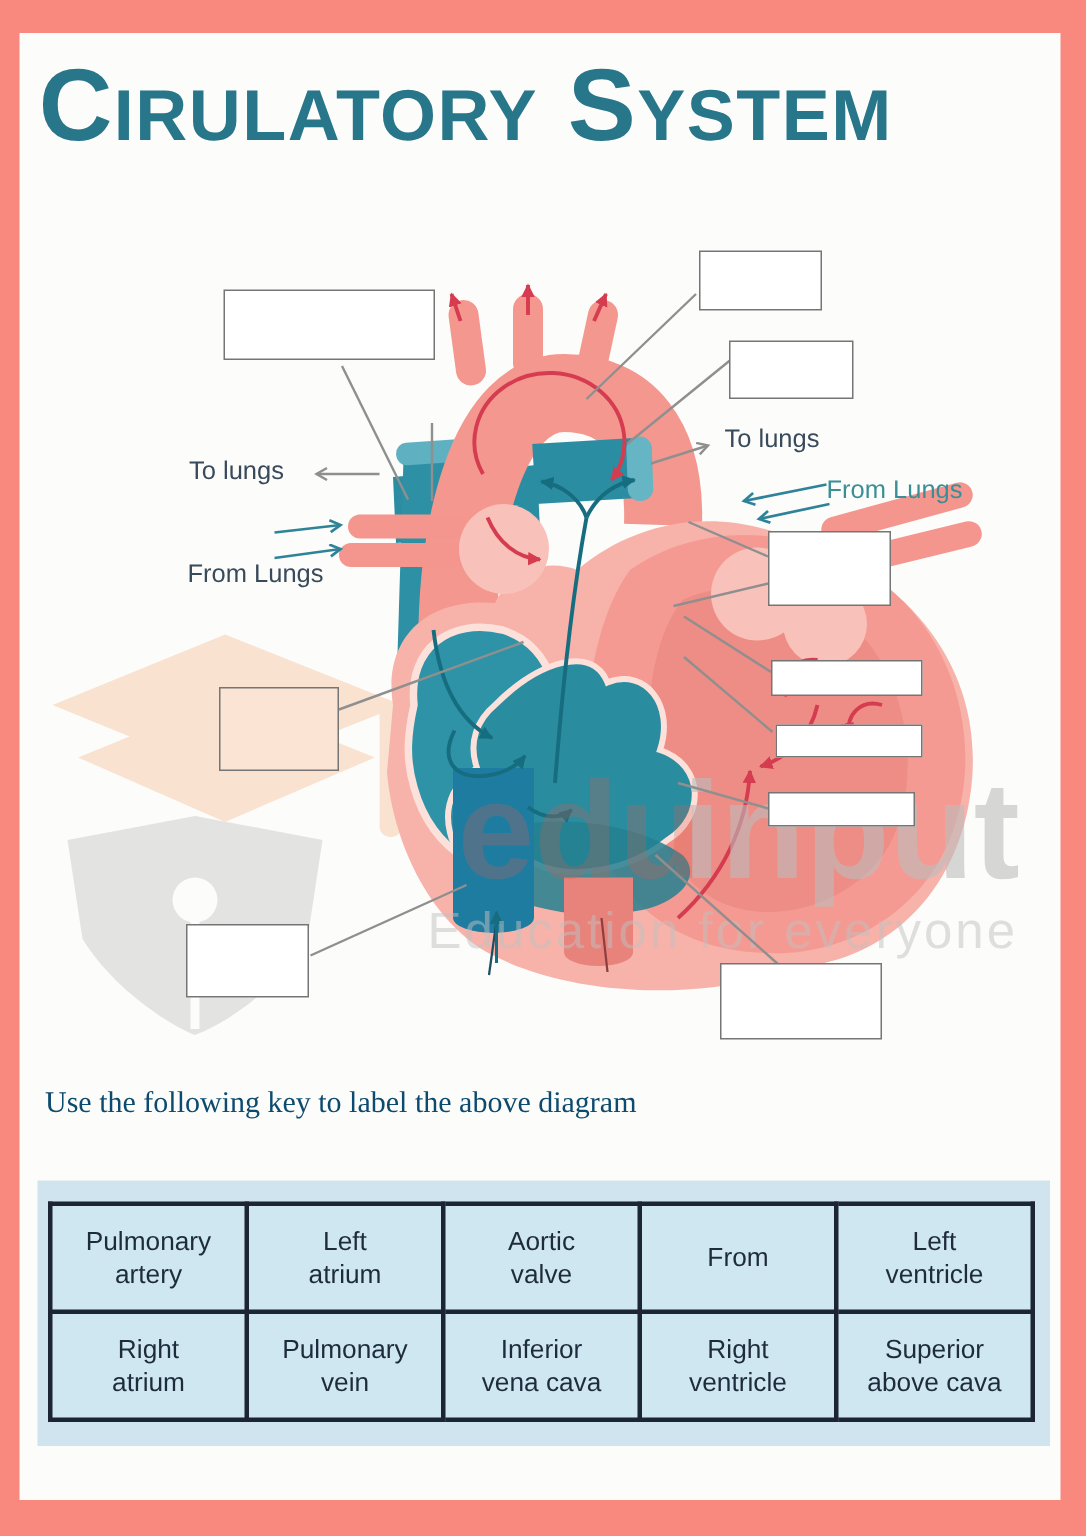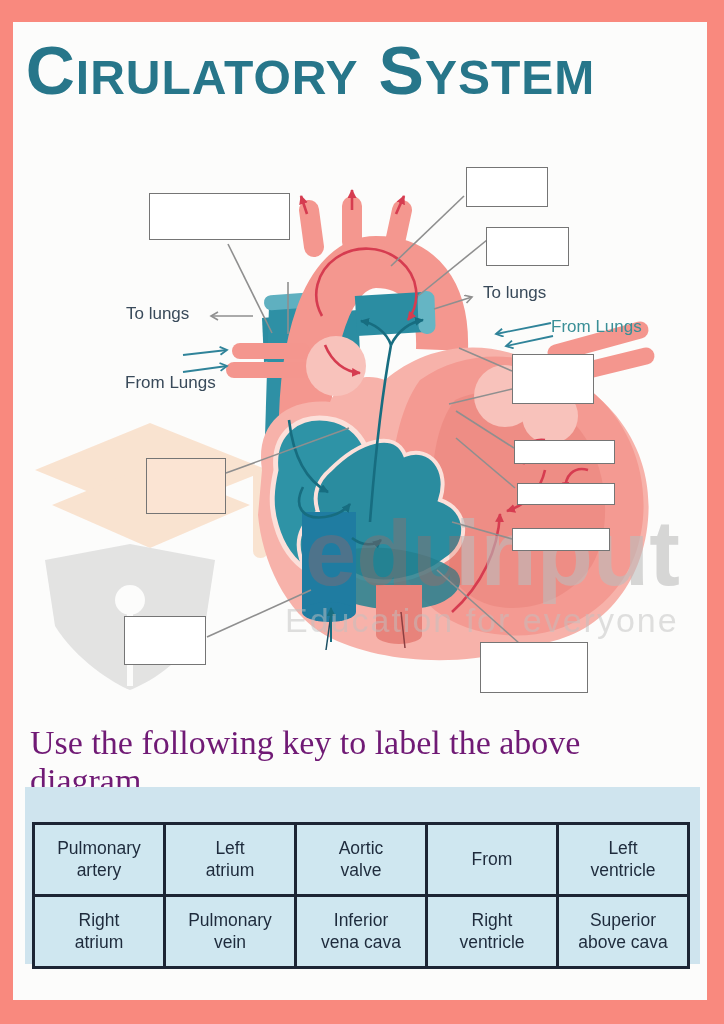--- a/index.html
+++ b/index.html
@@ -9,24 +9,24 @@
   .page{position:absolute;left:13px;top:22px;width:694px;height:978px;background:#fcfcfb;z-index:0;}
   .title{position:absolute;left:13px;top:36px;width:595px;text-align:center;z-index:3;
          font-variant:small-caps;font-weight:bold;font-size:68px;line-height:1.0;
          color:#27768a;letter-spacing:1px;}
   #art{position:absolute;left:0;top:0;width:724px;height:1024px;z-index:1;}
   .box{position:absolute;background:#ffffff;border:1.6px solid #757575;z-index:2;box-sizing:border-box;}
   .box.peach{background:#fbe4d3;}
   .lbl{position:absolute;z-index:2;font-size:17px;color:#394a5a;white-space:nowrap;text-align:right;}
   .lbl.teal{color:#3a8f97;}
   .instruction{position:absolute;left:30px;top:724px;width:660px;z-index:2;
-               font-family:"Liberation Serif",serif;font-size:34px;color:#701a75;}
+               font-family:"Liberation Serif",serif;font-size:20px;color:#0c4a6e;}
   .key-panel{position:absolute;left:25px;top:787px;width:675px;height:177px;background:#cfe4ee;z-index:2;}
   table.key{position:absolute;left:7px;top:14px;width:658px;height:147px;border-collapse:collapse;
-            table-layout:fixed;margin-top:21px;}
+            table-layout:fixed;}
   table.key td{border:3px solid #1c2534;background:#cfe7f0;text-align:center;vertical-align:middle;
                font-size:17.5px;color:#1e2b3c;white-space:pre-line;line-height:1.25;padding:2px 4px;}
   
   .bA{left:149px;top:193px;width:141px;height:47px;}
   .bB{left:466px;top:167px;width:82px;height:40px;}
   .bC{left:486px;top:227px;width:83px;height:39px;}
   .bD{left:512px;top:354px;width:82px;height:50px;}
   .bE{left:514px;top:440px;width:101px;height:24px;}
   .bF{left:517px;top:483px;width:98px;height:22px;}
   .bG{left:512px;top:528px;width:98px;height:23px;}

